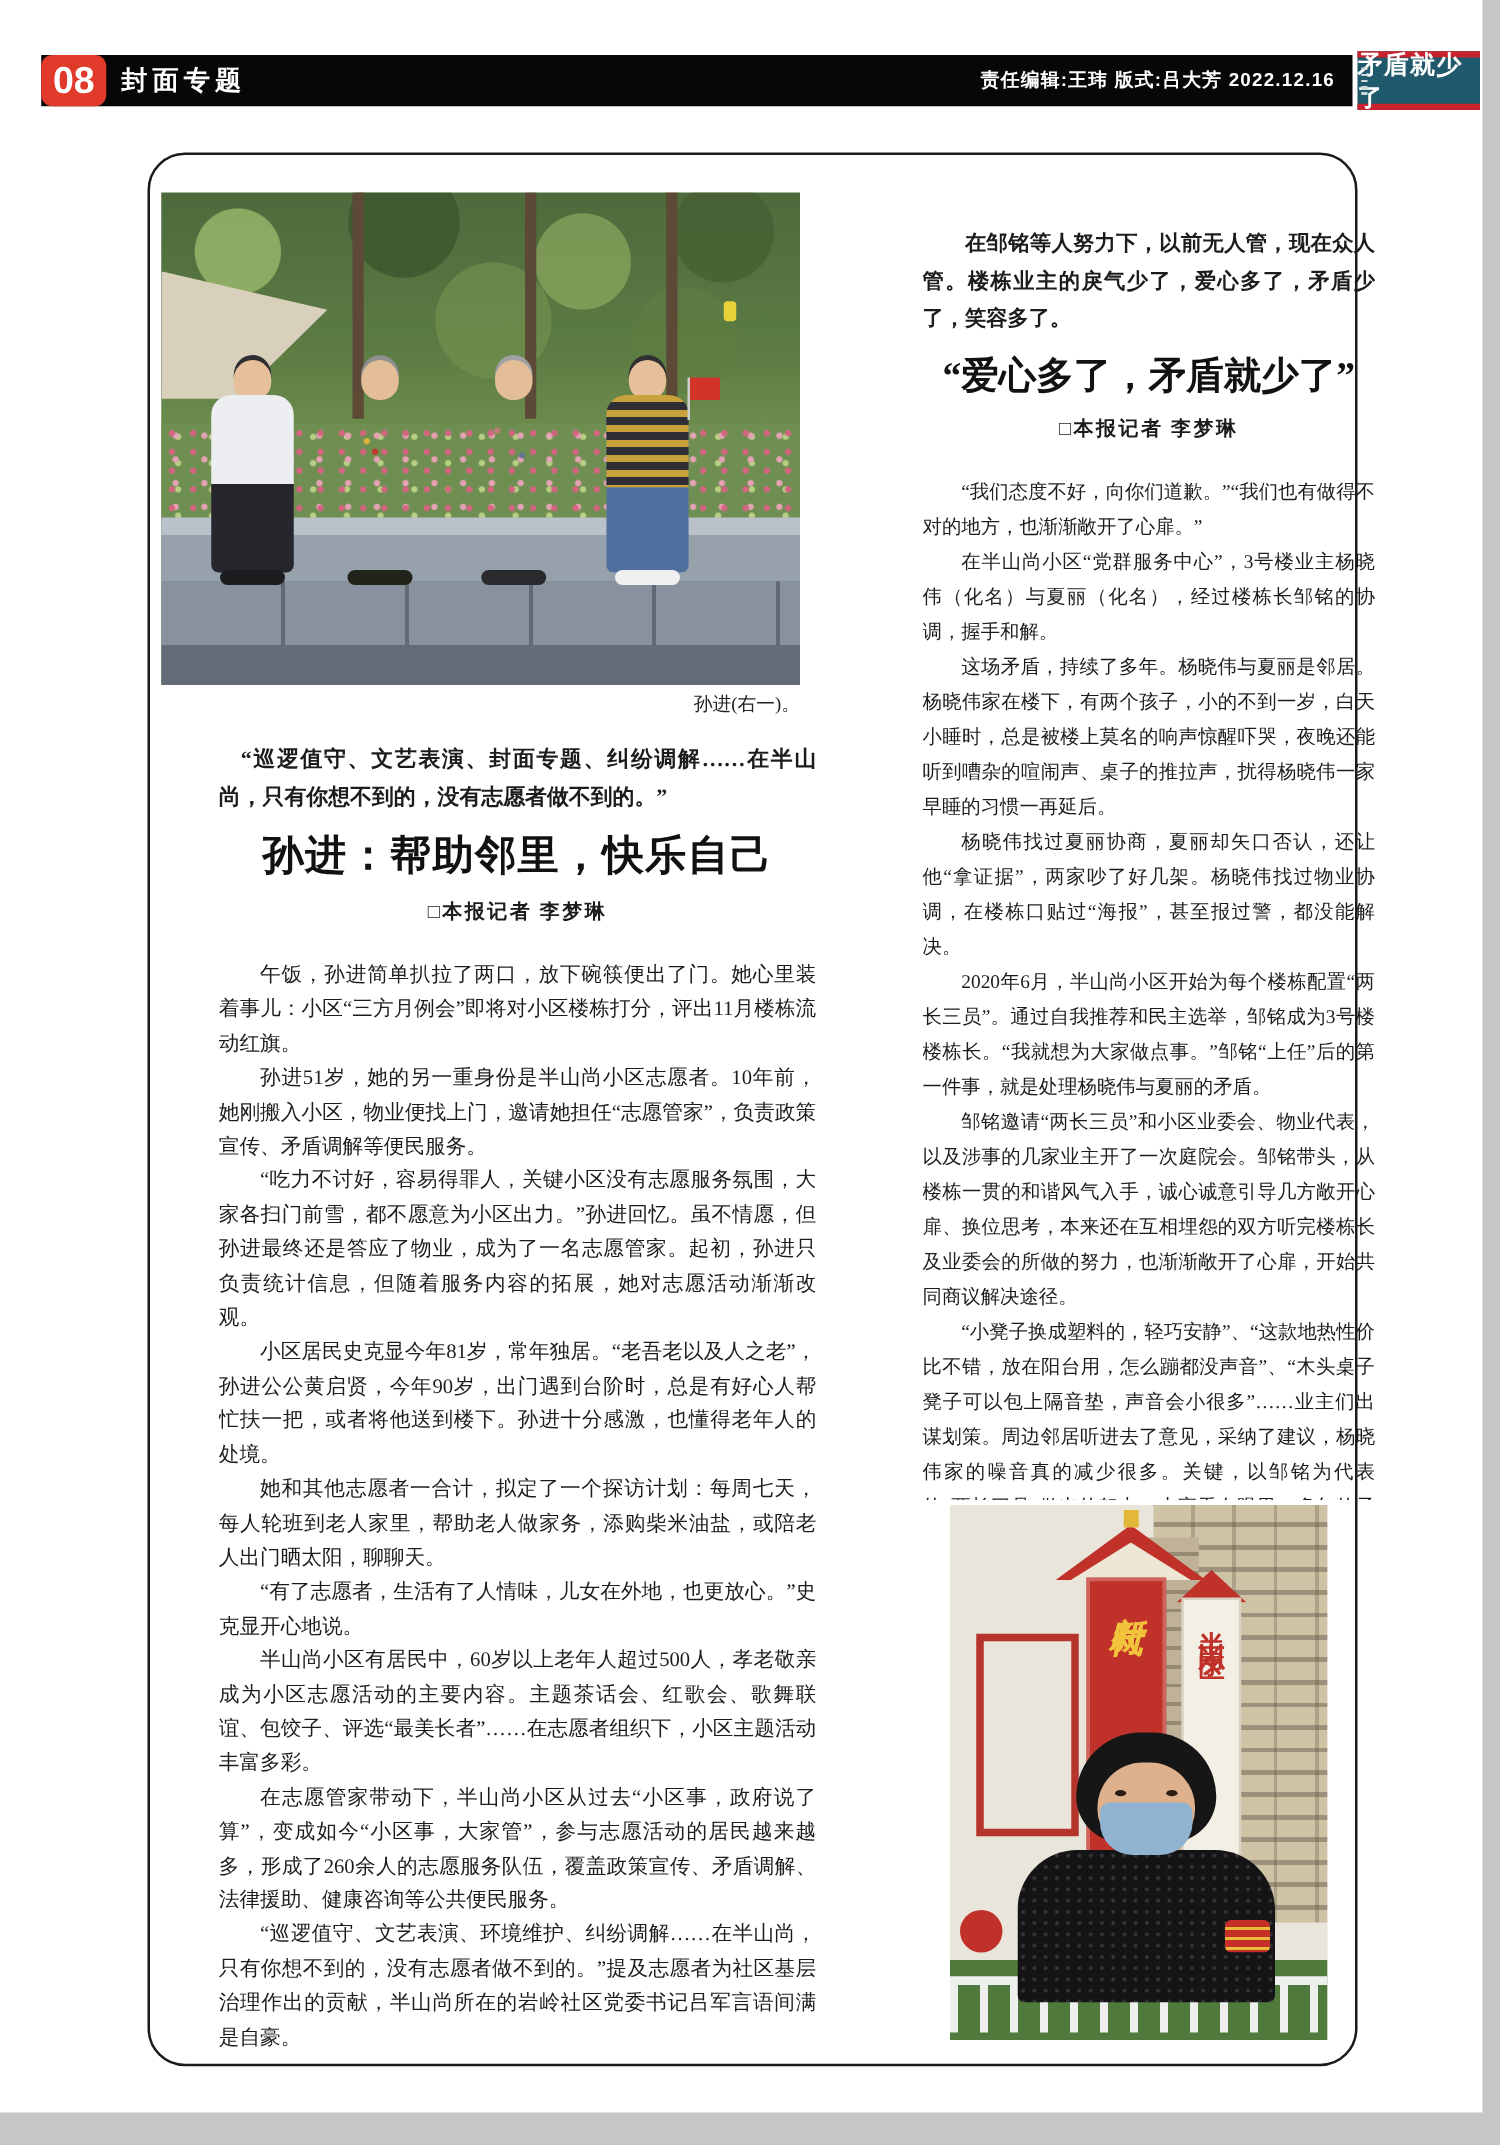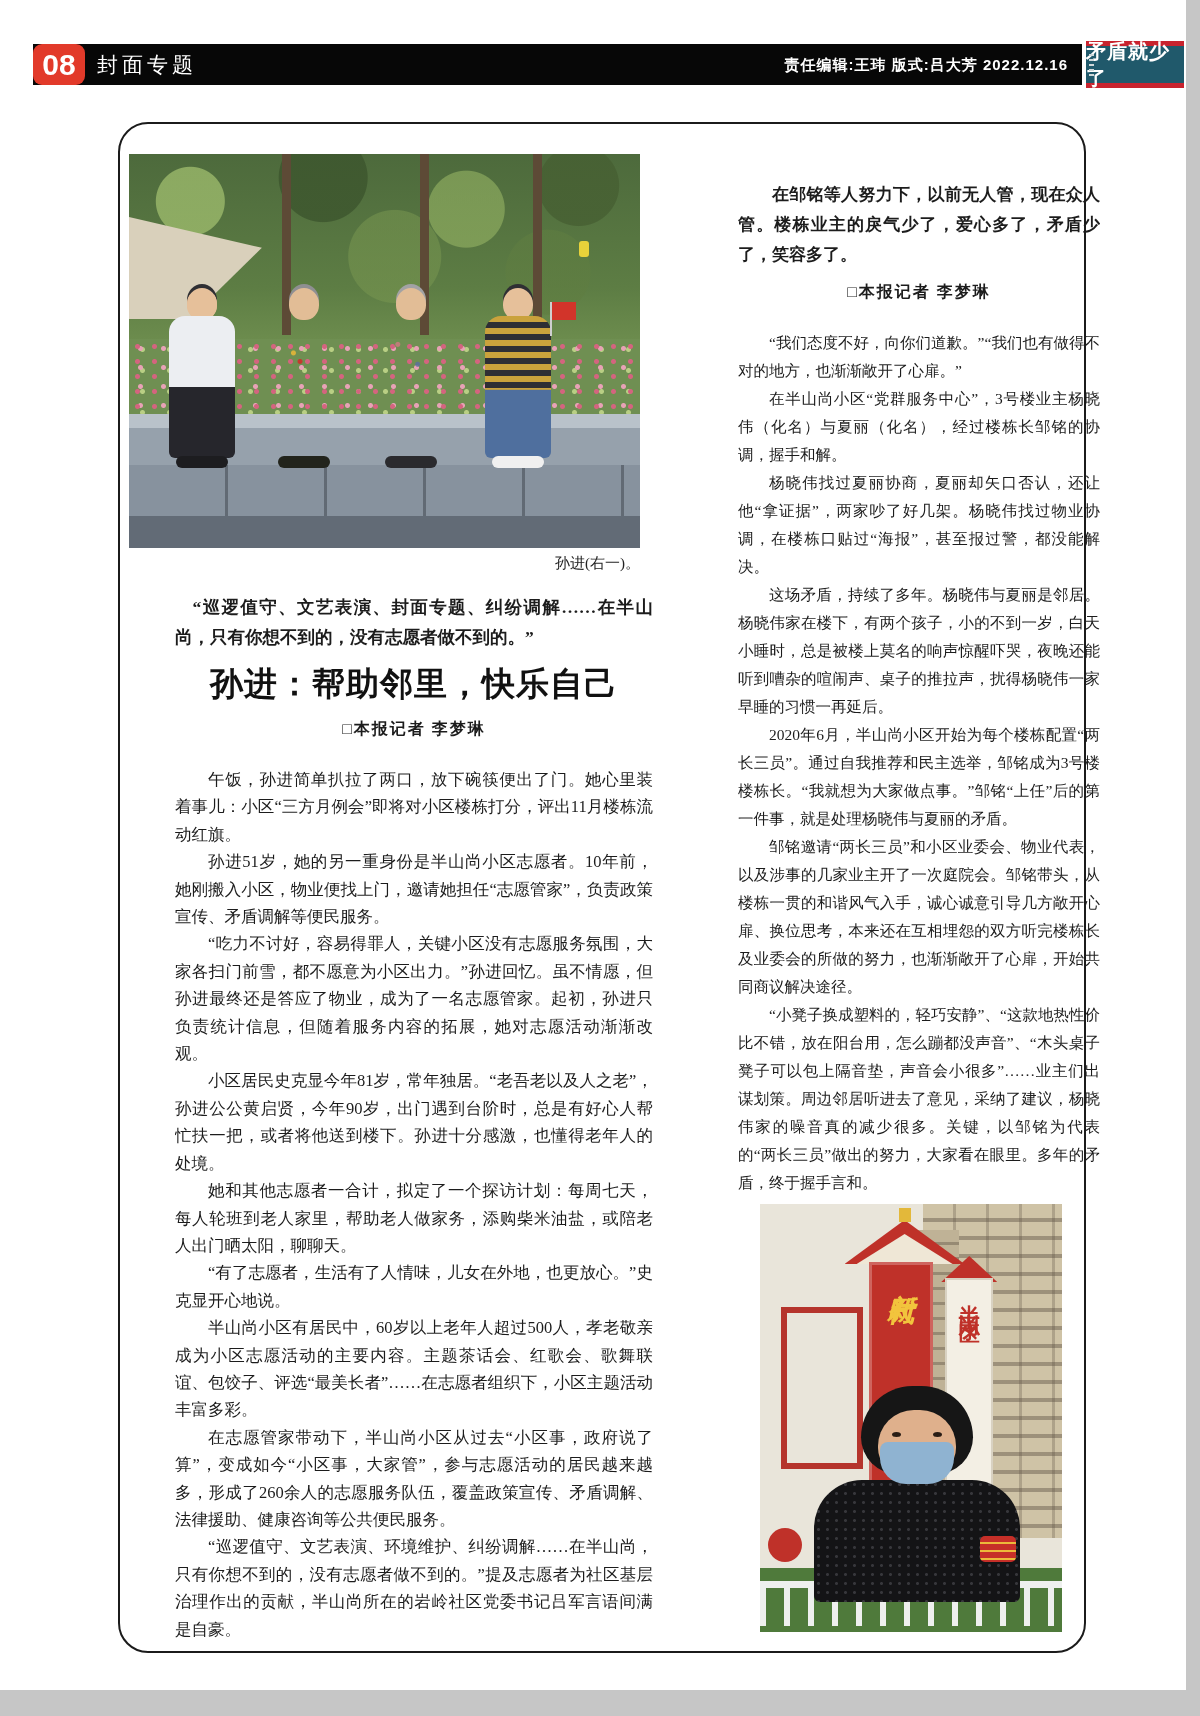--- a/index.html
+++ b/index.html
@@ -14,21 +14,21 @@
   .edge-bottom{position:absolute;left:0;top:1690px;width:1200px;height:26px;background:#c6c6c6;}
   
   .top-bar{position:absolute;left:33px;top:44px;width:1049px;height:41px;background:#070707;}
   .page-badge{
     position:absolute;left:33px;top:44px;width:52px;height:41px;background:#e23a2a;
     border-radius:9px;color:#fff;display:flex;align-items:center;justify-content:center;
     font-family:"Liberation Sans","DejaVu Sans",sans-serif;font-size:30px;font-weight:bold;z-index:3;
   }
   .section-title{
     position:absolute;left:64px;top:0;height:41px;line-height:41px;color:#fff;
-    font-family:"Liberation Sans","DejaVu Sans",sans-serif;font-size:21px;font-weight:normal;letter-spacing:4px;
+    font-family:"Liberation Sans","DejaVu Sans",sans-serif;font-size:21px;font-weight:bold;letter-spacing:4px;
   }
   .editor-info{
     position:absolute;right:14px;top:0;height:41px;line-height:41px;color:#fff;
     font-family:"Liberation Sans","DejaVu Sans",sans-serif;font-size:15px;font-weight:bold;letter-spacing:1px;
   }
   .masthead{
     position:absolute;left:1086px;top:41px;width:98px;height:47px;box-sizing:border-box;
     background:#20596b;border-top:5px solid #c8232e;border-bottom:5px solid #c8232e;
     display:flex;align-items:center;justify-content:center;
     color:#fff;font-size:20px;font-weight:bold;letter-spacing:1px;
@@ -190,26 +190,27 @@
         <p>她和其他志愿者一合计，拟定了一个探访计划：每周七天，每人轮班到老人家里，帮助老人做家务，添购柴米油盐，或陪老人出门晒太阳，聊聊天。</p>
         <p>“有了志愿者，生活有了人情味，儿女在外地，也更放心。”史克显开心地说。</p>
         <p>半山尚小区有居民中，60岁以上老年人超过500人，孝老敬亲成为小区志愿活动的主要内容。主题茶话会、红歌会、歌舞联谊、包饺子、评选“最美长者”……在志愿者组织下，小区主题活动丰富多彩。</p>
         <p>在志愿管家带动下，半山尚小区从过去“小区事，政府说了算”，变成如今“小区事，大家管”，参与志愿活动的居民越来越多，形成了260余人的志愿服务队伍，覆盖政策宣传、矛盾调解、法律援助、健康咨询等公共便民服务。</p>
         <p>“巡逻值守、文艺表演、环境维护、纠纷调解……在半山尚，只有你想不到的，没有志愿者做不到的。”提及志愿者为社区基层治理作出的贡献，半山尚所在的岩岭社区党委书记吕军言语间满是自豪。</p>
       </div>
   </div>
 
   <div class="right-col">
     <p class="intro-quote r">在邹铭等人努力下，以前无人管，现在众人管。楼栋业主的戾气少了，爱心多了，矛盾少了，笑容多了。</p>
+    <h1 class="headline r">“爱心多了，矛盾就少了”</h1>
     <div class="byline">□本报记者  李梦琳</div>
     <div class="body-text r">
         <p>“我们态度不好，向你们道歉。”“我们也有做得不对的地方，也渐渐敞开了心扉。”</p>
         <p>在半山尚小区“党群服务中心”，3号楼业主杨晓伟（化名）与夏丽（化名），经过楼栋长邹铭的协调，握手和解。</p>
+        <p>这场矛盾，持续了多年。杨晓伟与夏丽是邻居。杨晓伟家在楼下，有两个孩子，小的不到一岁，白天小睡时，总是被楼上莫名的响声惊醒吓哭，夜晚还能听到嘈杂的喧闹声、桌子的推拉声，扰得杨晓伟一家早睡的习惯一再延后。</p>
         <p>杨晓伟找过夏丽协商，夏丽却矢口否认，还让他“拿证据”，两家吵了好几架。杨晓伟找过物业协调，在楼栋口贴过“海报”，甚至报过警，都没能解决。</p>
-        <p>这场矛盾，持续了多年。杨晓伟与夏丽是邻居。杨晓伟家在楼下，有两个孩子，小的不到一岁，白天小睡时，总是被楼上莫名的响声惊醒吓哭，夜晚还能听到嘈杂的喧闹声、桌子的推拉声，扰得杨晓伟一家早睡的习惯一再延后。</p>
         <p>2020年6月，半山尚小区开始为每个楼栋配置“两长三员”。通过自我推荐和民主选举，邹铭成为3号楼楼栋长。“我就想为大家做点事。”邹铭“上任”后的第一件事，就是处理杨晓伟与夏丽的矛盾。</p>
         <p>邹铭邀请“两长三员”和小区业委会、物业代表，以及涉事的几家业主开了一次庭院会。邹铭带头，从楼栋一贯的和谐风气入手，诚心诚意引导几方敞开心扉、换位思考，本来还在互相埋怨的双方听完楼栋长及业委会的所做的努力，也渐渐敞开了心扉，开始共同商议解决途径。</p>
         <p>“小凳子换成塑料的，轻巧安静”、“这款地热性价比不错，放在阳台用，怎么蹦都没声音”、“木头桌子凳子可以包上隔音垫，声音会小很多”……业主们出谋划策。周边邻居听进去了意见，采纳了建议，杨晓伟家的噪音真的减少很多。关键，以邹铭为代表的“两长三员”做出的努力，大家看在眼里。多年的矛盾，终于握手言和。</p>
       </div>
   </div>
 
   <div class="photo2">
     <div class="p2-trees"></div>
     <div class="p2-building"></div>
     <div class="p2-building2"></div>

